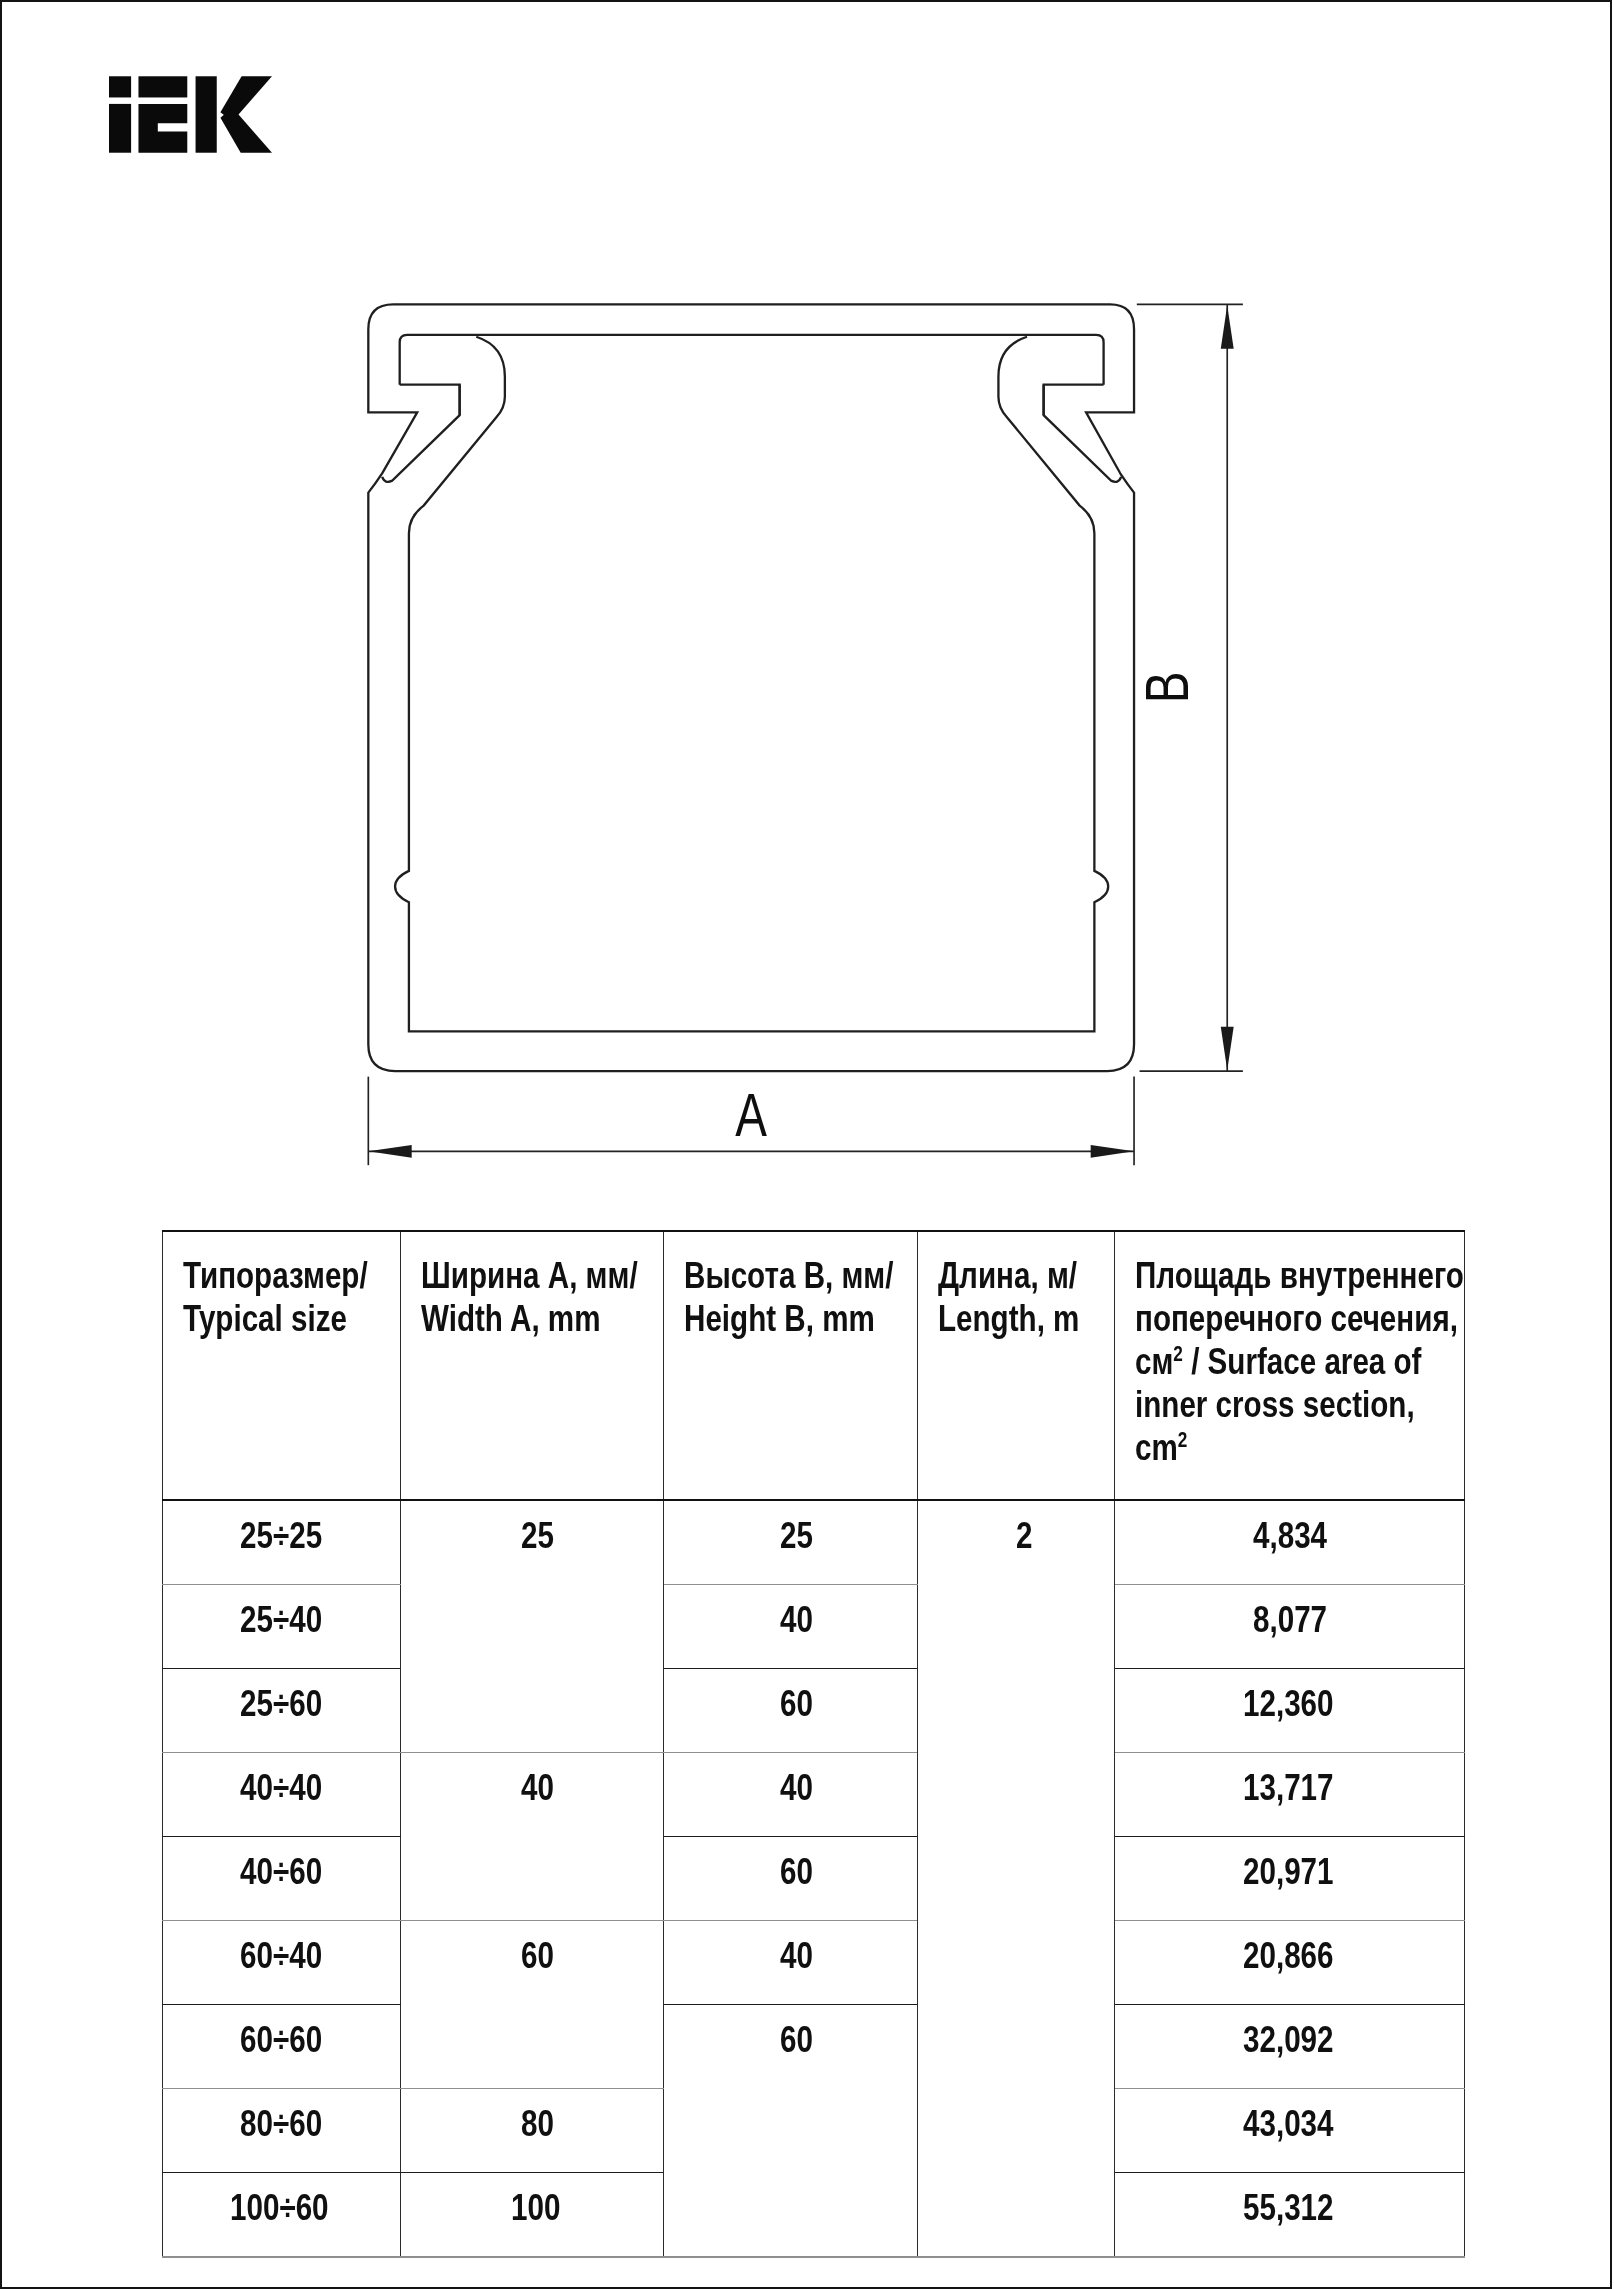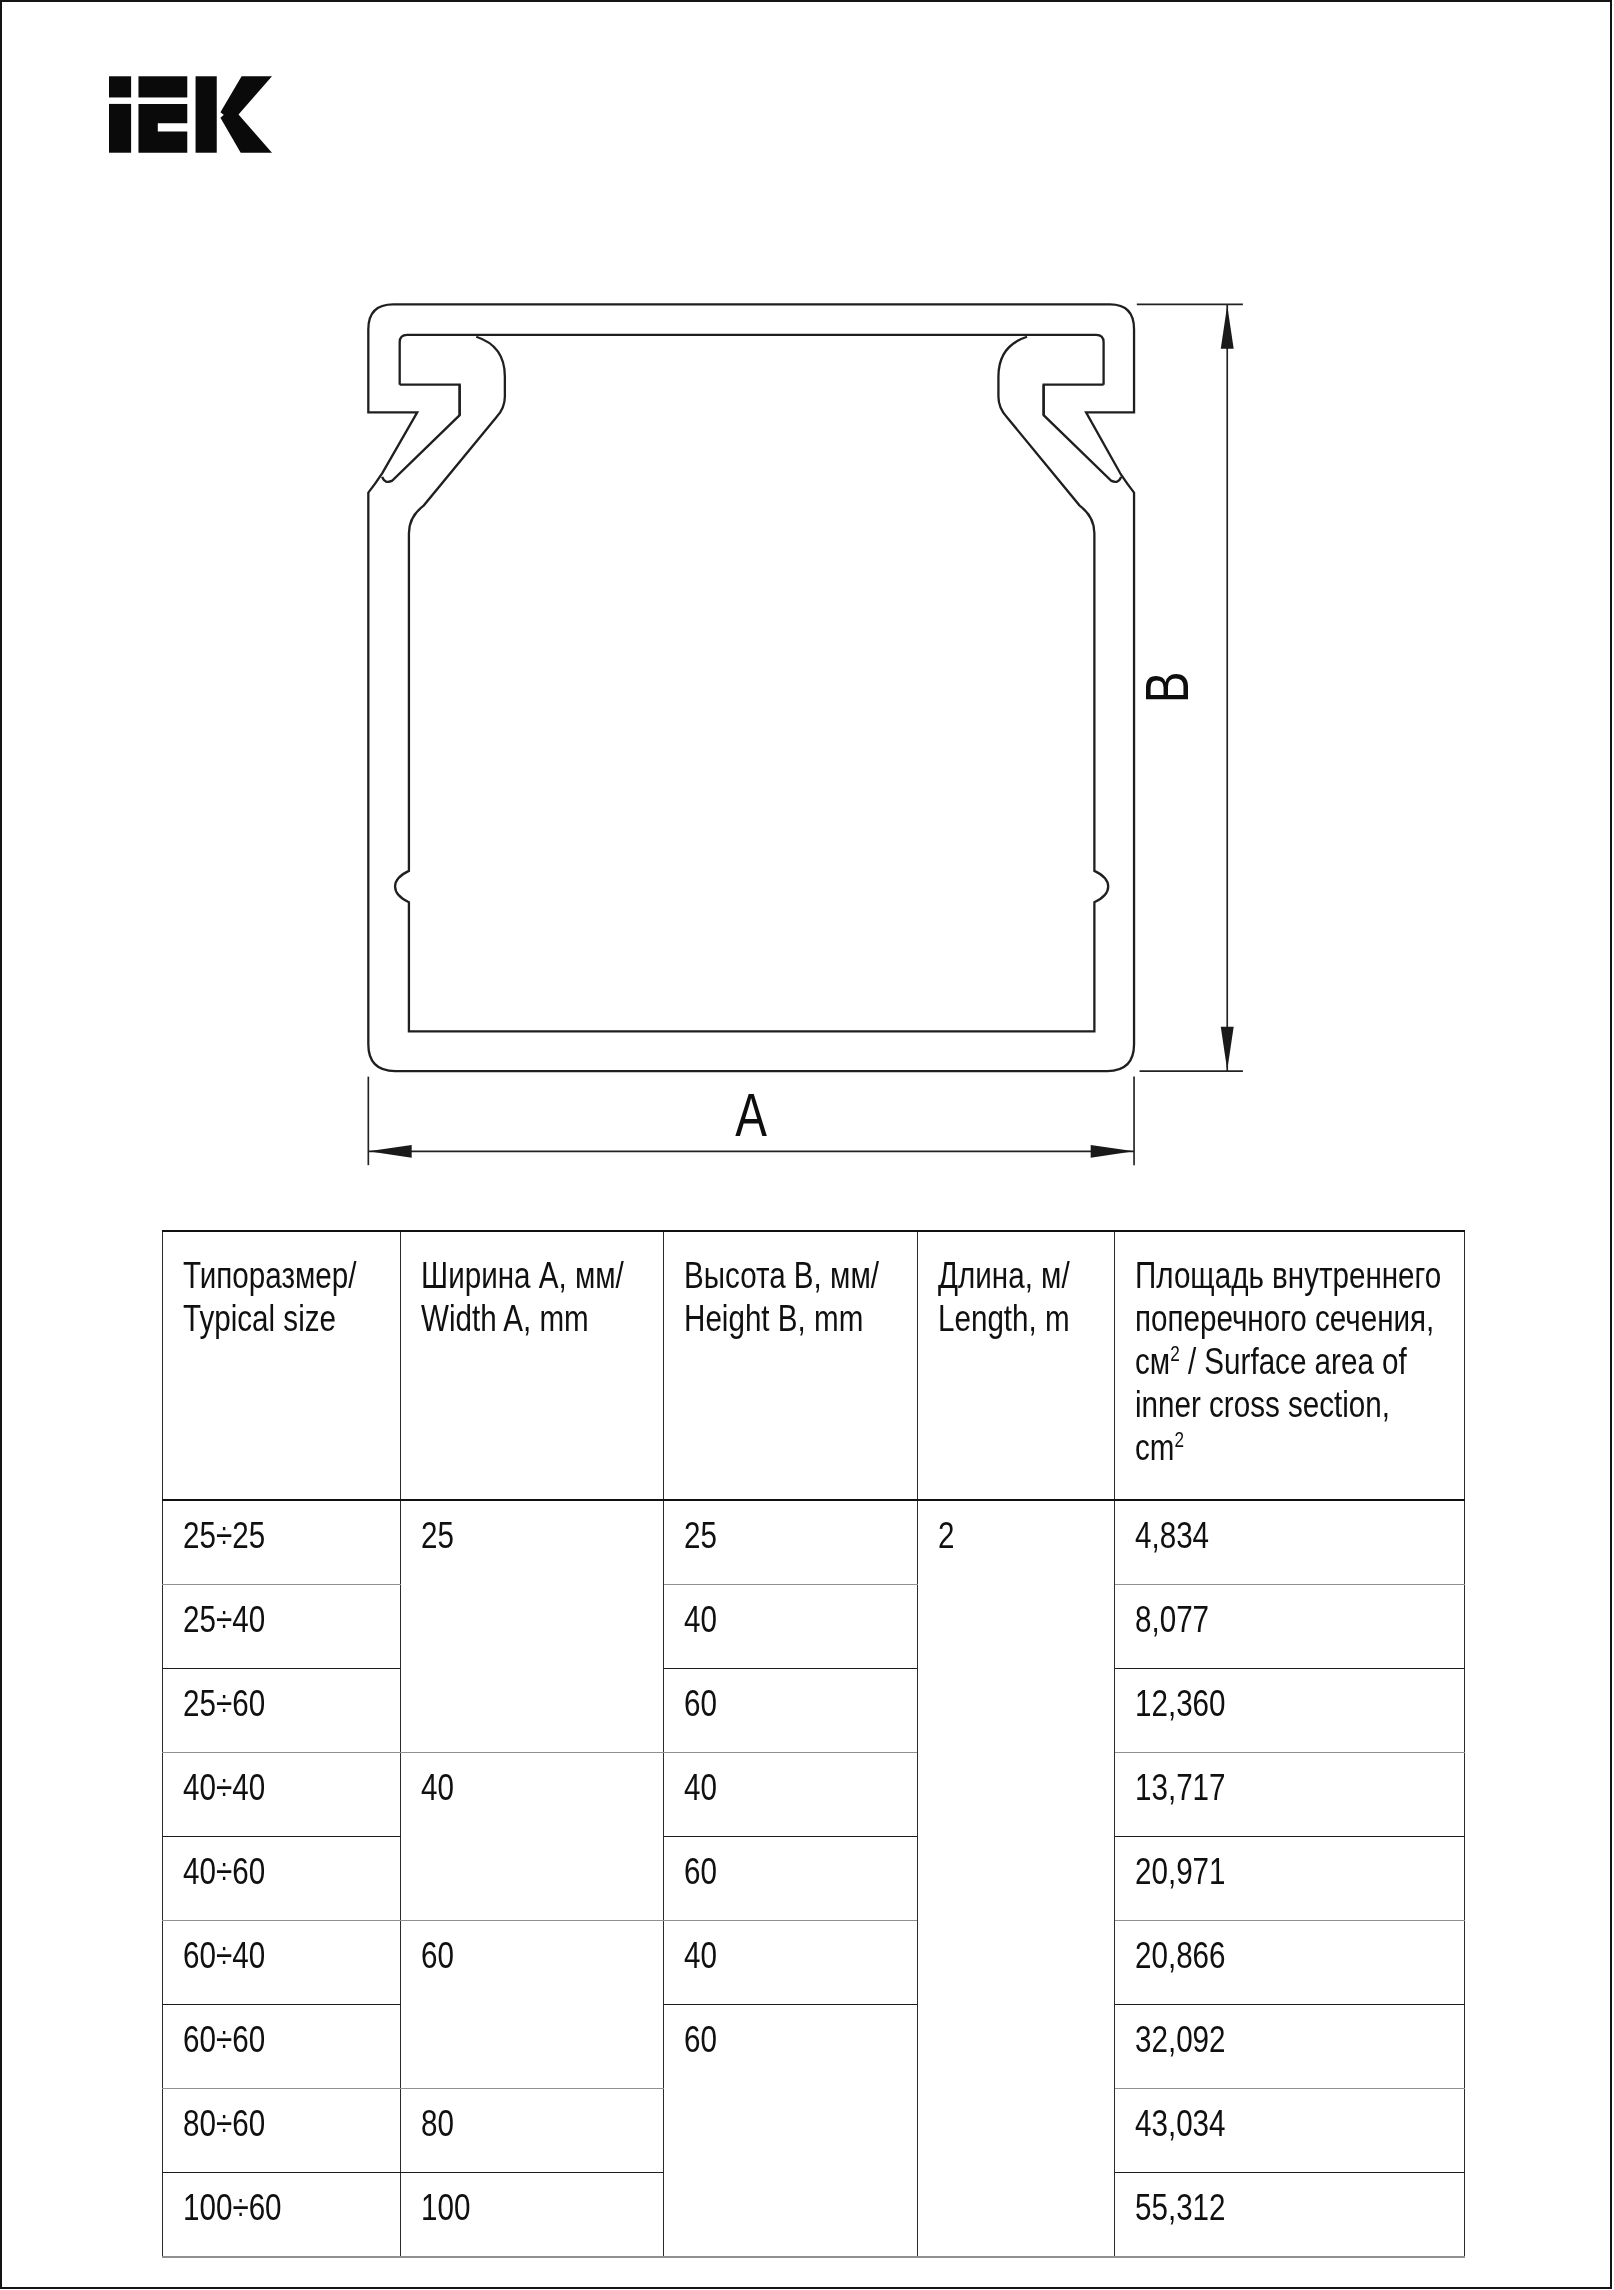--- a/index.html
+++ b/index.html
@@ -35,34 +35,34 @@
   .spec-table col.c1{width:238px;}
   .spec-table col.c2{width:263px;}
   .spec-table col.c3{width:254px;}
   .spec-table col.c4{width:197px;}
   .spec-table col.c5{width:350px;}
   .spec-table th,.spec-table td{
     border-left:1.8px solid #2b2b2b;
     border-right:1.8px solid #2b2b2b;
     vertical-align:top;
     text-align:left;
-    font-weight:normal;
+    font-weight:bold;
     padding:0 0 0 20px;
     overflow:hidden;
   }
   .spec-table th{
     height:245px;
     padding-top:22px;
     font-size:37px;line-height:43px;
     border-bottom:2.8px solid #111111;
   }
   .spec-table td{
     height:69px;
     padding-top:14px;
-    font-size:37px;line-height:41px;
+    font-size:37px;line-height:41px;text-align:center;
   }
   td.sep-g{border-bottom:1.8px solid #909090;}
   td.sep-b{border-bottom:1.8px solid #1c1c1c;}
   sup{font-size:58%;line-height:0;vertical-align:super;}
 </style>
 </head>
 <body>
 
 <div class="page">
 

